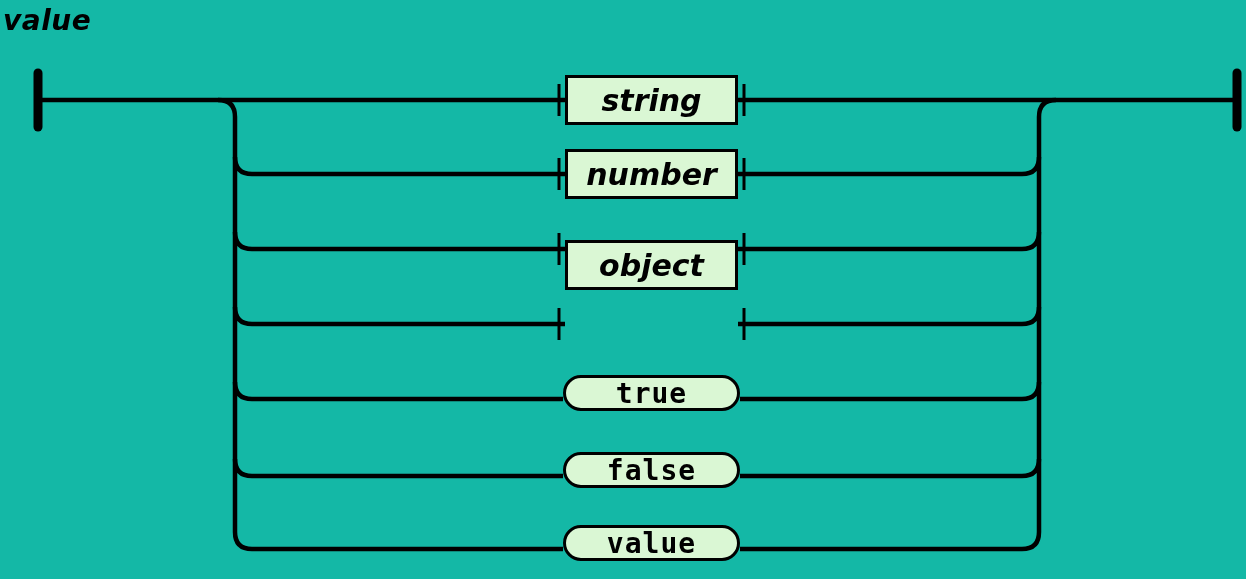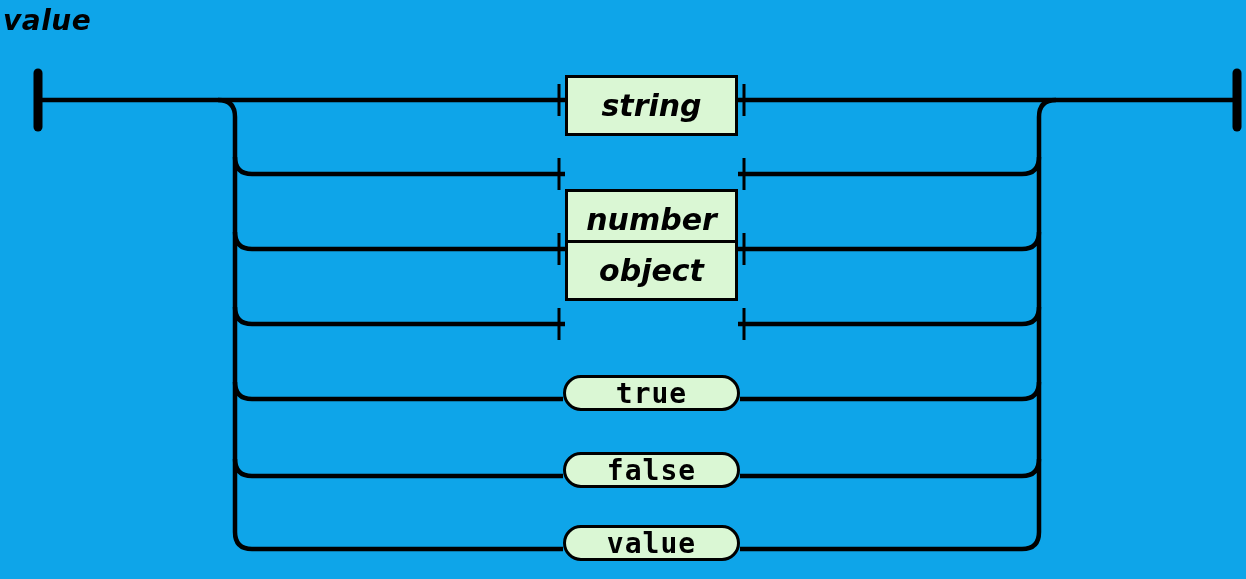--- a/index.html
+++ b/index.html
@@ -1,20 +1,20 @@
 <!DOCTYPE html>
 <html><head>
 <meta charset="utf-8">
 <style>
   html, body { margin: 0; padding: 0; background: #ffffff; }
   .stage {
     position: relative;
     width: 1246px;
     height: 579px;
-    background: #0ea5e9;
+    background: #14b8a6;
     overflow: hidden;
     font-family: "DejaVu Sans", sans-serif;
   }
   .title {
     position: absolute;
     left: 3px;
     top: 4px;
     font-family: "DejaVu Sans", sans-serif;
     font-style: italic;
     font-weight: bold;
@@ -38,38 +38,38 @@
     align-items: center;
     justify-content: center;
     background: #daf7d4;
     border: 3px solid #000000;
     color: #000000;
     white-space: nowrap;
   }
   .node.nonterminal {
     left: 565px;
     width: 173px;
-    height: 61px;
+    height: 50px;
     font-family: "DejaVu Sans", sans-serif;
     font-style: italic;
     font-weight: bold;
     font-size: 30px;
   }
   .node.terminal {
     left: 563px;
     width: 177px;
     height: 36px;
     border-radius: 24px;
     font-family: "DejaVu Sans Mono", monospace;
     font-weight: bold;
     font-size: 28px;
     letter-spacing: 1px;
   }
   .row1 { top: 75px; }
-  .row2 { top: 149px; margin-top: 40px; }
+  .row2 { top: 149px; }
   .row3 { top: 240px; }
   .row4 { top: 299px; }
   .row5 { top: 375px; }
   .row6 { top: 452px; }
   .row7 { top: 525px; }
 </style>
 </head>
 <body>
 
 <div class="stage">

